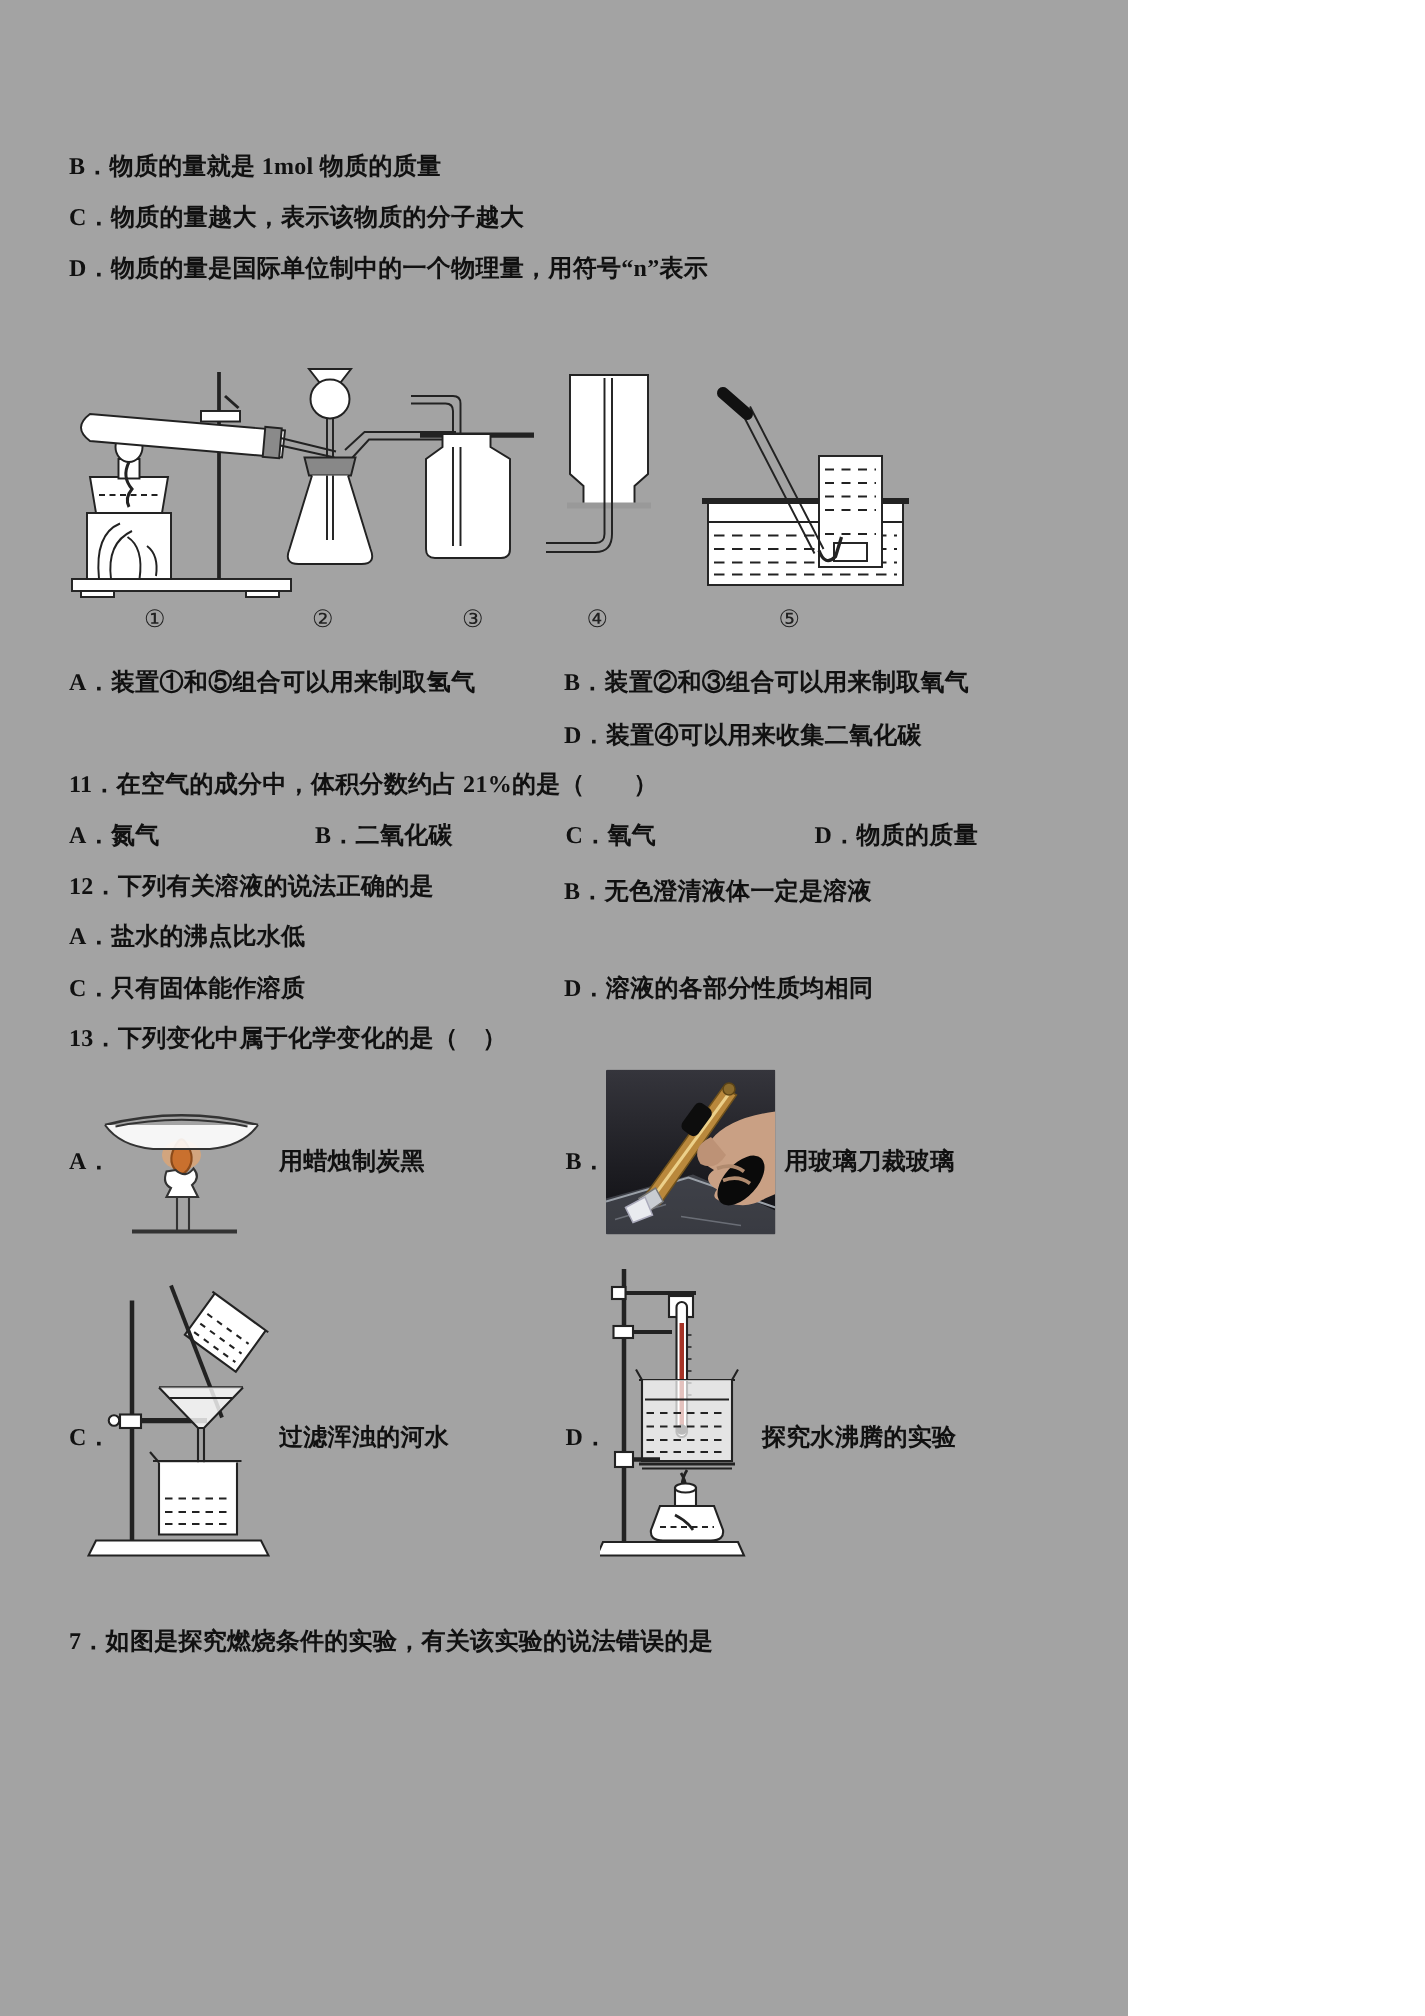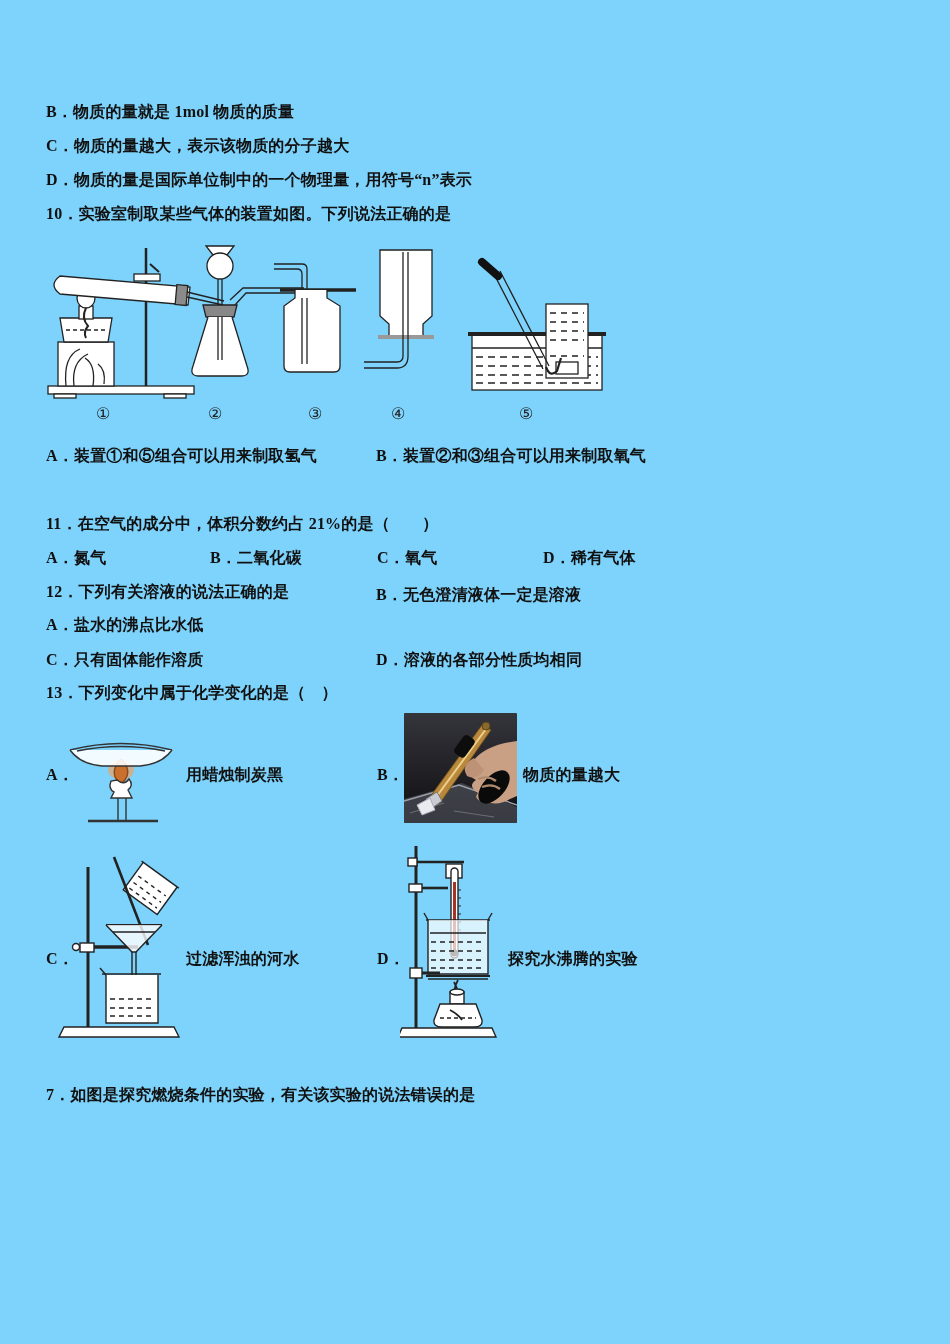--- a/index.html
+++ b/index.html
@@ -1,17 +1,17 @@
 <!DOCTYPE html>
 <html><head>
 <meta charset="utf-8">
 <style>
   html,body{margin:0;padding:0;background:#ffffff;}
   .page{
-    position:relative;width:950px;height:1344px;background:#7dd3fc;
+    position:relative;width:752px;height:1344px;background:#a3a3a3;
     font-family:"Liberation Serif","DejaVu Serif",serif;
     color:#111111;overflow:hidden;
   }
   .ln{
     position:absolute;font-size:16px;font-weight:700;line-height:22px;
     white-space:nowrap;color:#111111;letter-spacing:0.2px;
   }
   .figlabel{
     position:absolute;font-size:16px;font-weight:400;color:#222;
     line-height:20px;white-space:nowrap;
@@ -24,21 +24,20 @@
 </style>
 </head>
 <body>
 
 <div class="page">
 
   <div class="ln" style="left:46px;top:101px">B．物质的量就是 1mol 物质的质量</div>
   <div class="ln" style="left:46px;top:135px">C．物质的量越大，表示该物质的分子越大</div>
   <div class="ln" style="left:46px;top:169px">D．物质的量是国际单位制中的一个物理量，用符号“n”表示</div>
 
-  <div class="ln" style="left:46px;top:203px">10．实验室制取某些气体的装置如图。下列说法正确的是</div>
 
   <div class="fig" style="left:46px;top:238px">
     <svg width="560" height="162" viewBox="0 0 560 162" fill="none" stroke="#222" stroke-width="1.3">
 
       <g>
         <rect x="2" y="148" width="146" height="8" fill="#fff"></rect>
         <rect x="8" y="156" width="22" height="4" fill="#fff"></rect>
         <rect x="118" y="156" width="22" height="4" fill="#fff"></rect>
         <line x1="100" y1="10" x2="100" y2="148" stroke-width="2.5"></line>
         <rect x="12" y="104" width="56" height="44" fill="#fff"></rect>
@@ -110,26 +109,27 @@
   </div>
 
   <span class="figlabel" style="left:96px;top:404px">①</span>
   <span class="figlabel" style="left:208px;top:404px">②</span>
   <span class="figlabel" style="left:308px;top:404px">③</span>
   <span class="figlabel" style="left:391px;top:404px">④</span>
   <span class="figlabel" style="left:519px;top:404px">⑤</span>
 
   <div class="ln" style="left:376px;top:445px">B．装置②和③组合可以用来制取氧气</div>
   <div class="ln" style="left:46px;top:445px">A．装置①和⑤组合可以用来制取氢气</div>
+  <div class="ln" style="left:376px;top:480px">D．装置④可以用来收集二氧化碳</div>
 
   <div class="ln" style="left:46px;top:513px">11．在空气的成分中，体积分数约占 21%的是（　　）</div>
   <div class="ln" style="left:46px;top:547px">A．氮气</div>
   <div class="ln" style="left:210px;top:547px">B．二氧化碳</div>
   <div class="ln" style="left:377px;top:547px">C．氧气</div>
-  <div class="ln" style="left:543px;top:547px">D．稀有气体</div>
+  <div class="ln" style="left:543px;top:547px">D．物质的质量</div>
 
   <div class="ln" style="left:46px;top:581px">12．下列有关溶液的说法正确的是</div>
   <div class="ln" style="left:46px;top:614px">A．盐水的沸点比水低</div>
   <div class="ln" style="left:376px;top:584px">B．无色澄清液体一定是溶液</div>
   <div class="ln" style="left:46px;top:649px">C．只有固体能作溶质</div>
   <div class="ln" style="left:376px;top:649px">D．溶液的各部分性质均相同</div>
 
   <div class="ln" style="left:46px;top:682px">13．下列变化中属于化学变化的是（　）</div>
 
   <div class="fig" style="left:66px;top:734px">
@@ -167,21 +167,21 @@
       <rect x="49" y="27" width="22" height="13" rx="4" transform="rotate(-54 60 33)" fill="#0d0d0d"></rect>
       <polygon points="22,86 33,79 38,88 28,95" fill="#c8ccd2" stroke="#777"></polygon>
       <polygon points="13,92 26,85 31,97 18,102" fill="#e9ebef" stroke="#aab"></polygon>
       <path d="M113 28 Q82 32 70 47 Q58 60 72 67 Q63 73 74 80 Q68 87 82 89 Q95 93 106 86 L113 83 Z" fill="#c9a084"></path>
       <path d="M70 45 Q56 52 63 63 Q73 68 80 57 Z" fill="#bd9276"></path>
       <ellipse cx="90" cy="74" rx="20" ry="11" transform="rotate(-48 90 74)" fill="#0a0a0a"></ellipse>
       <path d="M74 66 Q84 62 92 68 M78 74 Q88 70 96 76" stroke="#b08a6e" stroke-width="2.4" fill="none"></path>
     </svg>
   </div>
   <div class="ln" style="left:377px;top:764px">B．</div>
-  <div class="ln" style="left:523px;top:764px">物质的量越大</div>
+  <div class="ln" style="left:523px;top:764px">用玻璃刀裁玻璃</div>
 
   <div class="fig" style="left:58px;top:853px">
     <svg width="122" height="188" viewBox="0 0 122 188" fill="none" stroke="#222" stroke-width="1.4">
       <line x1="30" y1="14" x2="30" y2="174" stroke-width="3"></line>
       <path d="M6 174 H116 L121 184 H1 Z" fill="#fff"></path>
       <rect x="22" y="90" width="14" height="9" fill="#fff"></rect>
       <circle cx="18" cy="94" r="3.5" fill="#fff"></circle>
       <line x1="36" y1="94" x2="80" y2="94" stroke-width="3.5"></line>
       <g transform="rotate(36 92 34)">
         <path d="M72 18 V52 H114 V18" fill="#fff"></path>

